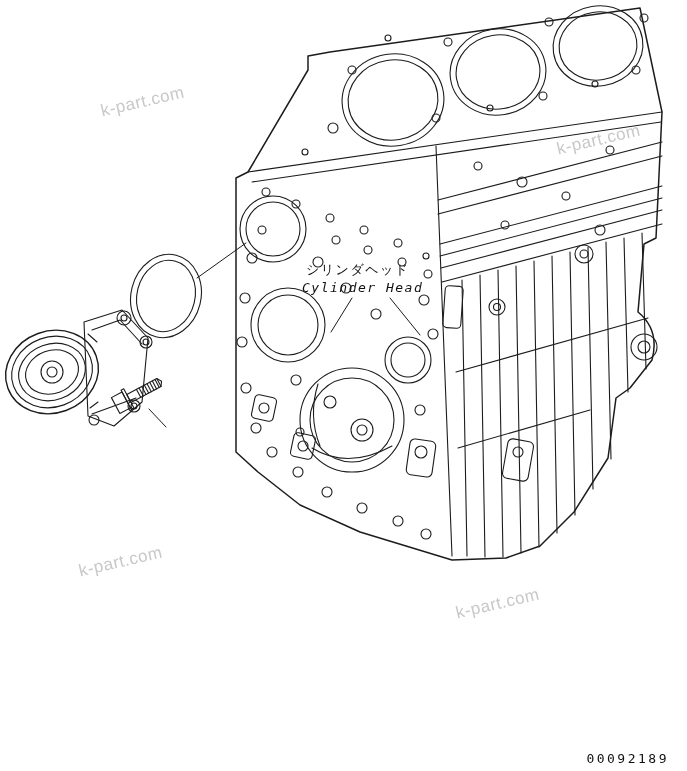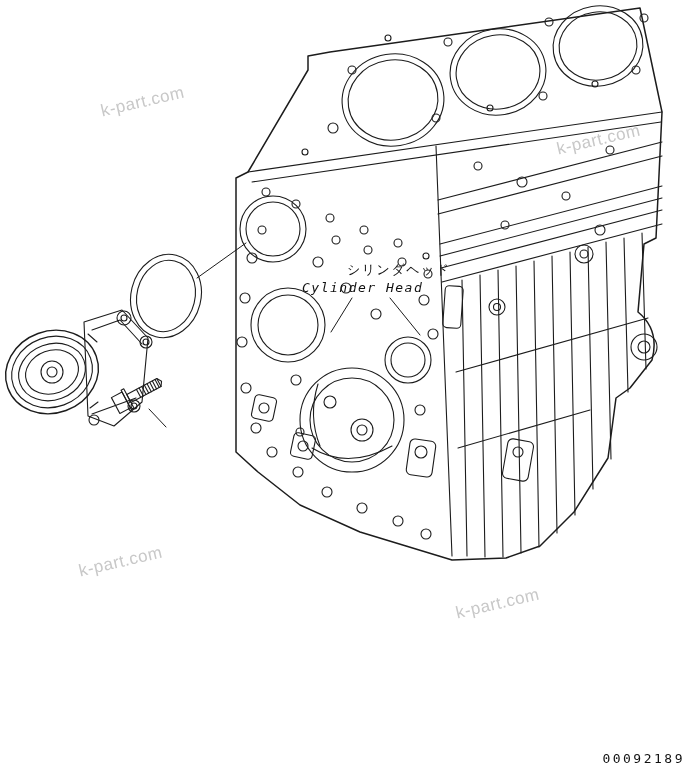--- a/index.html
+++ b/index.html
@@ -32,25 +32,25 @@
   .wm2{left:556px;top:130px;}
   .wm3{left:78px;top:552px;}
   .wm4{left:455px;top:594px;}
   .label{
     position:absolute;
     color:var(--txt);
     font-size:13px;
     letter-spacing:1.5px;
     white-space:nowrap;
   }
-  .label-ja{left:306px;top:261px;margin-left:41px;}
+  .label-ja{left:306px;top:261px;}
   .label-en{left:302px;top:280px;font-style:italic;}
   .part-number{
     position:absolute;
-    right:2px;bottom:5px;
+    right:18px;bottom:5px;
     color:var(--txt);
     font-size:13px;
     letter-spacing:2.5px;
   }
 </style>
 </head>
 <body>
 
 <div class="canvas">
 

